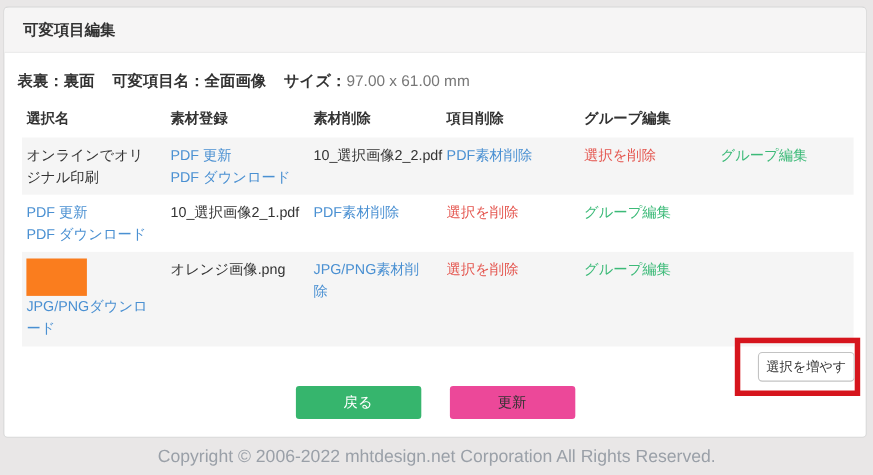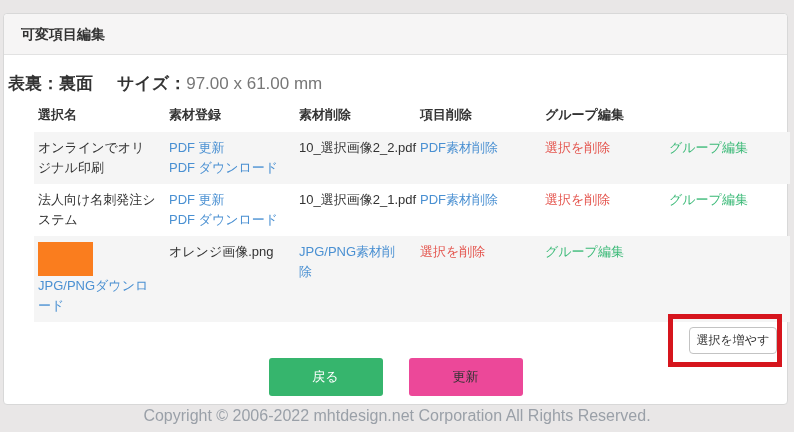--- a/index.html
+++ b/index.html
@@ -10,40 +10,39 @@
     overflow:hidden;
     -webkit-font-smoothing:antialiased;
   }
   .page{position:relative;width:794px;height:432px;}
 
   
   .card{
     position:absolute;left:3px;top:6px;width:785px;height:392px;
     background:#ffffff;border:1px solid #d8d8d8;border-radius:4px;
     box-sizing:border-box;
-    margin-top:7px;
   }
   .card-header{
     height:40px;line-height:40px;background:#f6f5f5;
     border-bottom:1px solid #e2e2e2;border-radius:4px 4px 0 0;
     padding:0 17px;font-size:14px;font-weight:bold;color:#333;
   }
 
   
   .info-bar{
-    position:absolute;left:4px;top:58px;right:20px;
-    display:flex;gap:24px;font-size:17px;color:#333;
+    position:absolute;left:12px;top:58px;right:20px;
+    display:flex;gap:16px;font-size:14px;color:#333;
   }
   .info-field{white-space:nowrap;}
   .info-field .lbl{font-weight:bold;}
   .info-field .val{font-weight:bold;}
   .info-field .val-plain{font-weight:normal;color:#777;}
 
   
-  .table-area{position:absolute;left:30px;top:89px;width:756px;font-size:13px;color:#333;}
+  .table-area{position:absolute;left:16px;top:89px;width:756px;font-size:13px;color:#333;}
   .trow{
     display:grid;
     grid-template-columns:131px 130px 121px 125px 124px 1fr;
     align-items:start;
   }
   .thead{font-weight:bold;padding:3px 0 8px 0;}
   .tbody-row{padding:6px 0;line-height:20px;}
   .tbody-row.striped{background:#f5f5f5;}
   .cell{padding-left:4px;padding-right:8px;word-break:break-all;}
   .cell.nowrap{white-space:nowrap;word-break:normal;padding-right:0;}
@@ -66,21 +65,21 @@
     font-family:"Liberation Sans","DejaVu Sans",sans-serif;
     cursor:pointer;padding:0;
   }
 
   
   .actions{
     position:absolute;left:0;top:344px;width:100%;
     display:flex;justify-content:center;gap:26px;
   }
   .btn{
-    width:114px;height:38px;border:none;border-radius:3px;
+    width:114px;height:30px;border:none;border-radius:3px;
     font-size:13px;cursor:pointer;
     font-family:Liberation Serif, serif;
   }
   .btn-back{background:#36b56d;color:#ffffff;}
   .btn-update{background:#ec4899;color:#333;}
 
   
   .footer{
     position:absolute;left:0;top:398px;width:794px;height:34px;
     text-align:center;
@@ -96,20 +95,23 @@
 
   <div class="card">
 
     <div class="card-header">可変項目編集</div>
 
     <div class="info-bar">
       <div class="info-field">
         <span class="lbl">表裏：</span><span class="val">裏面</span>
       </div>
       <div class="info-field">
+        <span class="lbl">可変項目名：</span><span class="val">全面画像</span>
+      </div>
+      <div class="info-field">
         <span class="lbl">サイズ：</span><span class="val-plain">97.00 x 61.00 mm</span>
       </div>
     </div>
 
     <div class="table-area">
 
       <div class="trow thead">
         <div class="cell">選択名</div>
         <div class="cell">素材登録</div>
         <div class="cell">素材削除</div>
@@ -123,21 +125,20 @@
           <a class="lnk lnk-blue">PDF 更新</a>
           <a class="lnk lnk-blue">PDF ダウンロード</a>
         </div>
         <div class="cell nowrap">10_選択画像2_2.pdf</div>
         <div class="cell"><a class="lnk lnk-blue">PDF素材削除</a></div>
         <div class="cell"><a class="lnk lnk-red">選択を削除</a></div>
         <div class="cell"><a class="lnk lnk-green">グループ編集</a></div>
       </div>
 
       <div class="trow tbody-row">
-        <div class="cell">法人向け名刺発注システム</div>
         <div class="cell link-stack">
           <a class="lnk lnk-blue">PDF 更新</a>
           <a class="lnk lnk-blue">PDF ダウンロード</a>
         </div>
         <div class="cell nowrap">10_選択画像2_1.pdf</div>
         <div class="cell"><a class="lnk lnk-blue">PDF素材削除</a></div>
         <div class="cell"><a class="lnk lnk-red">選択を削除</a></div>
         <div class="cell"><a class="lnk lnk-green">グループ編集</a></div>
       </div>
 

